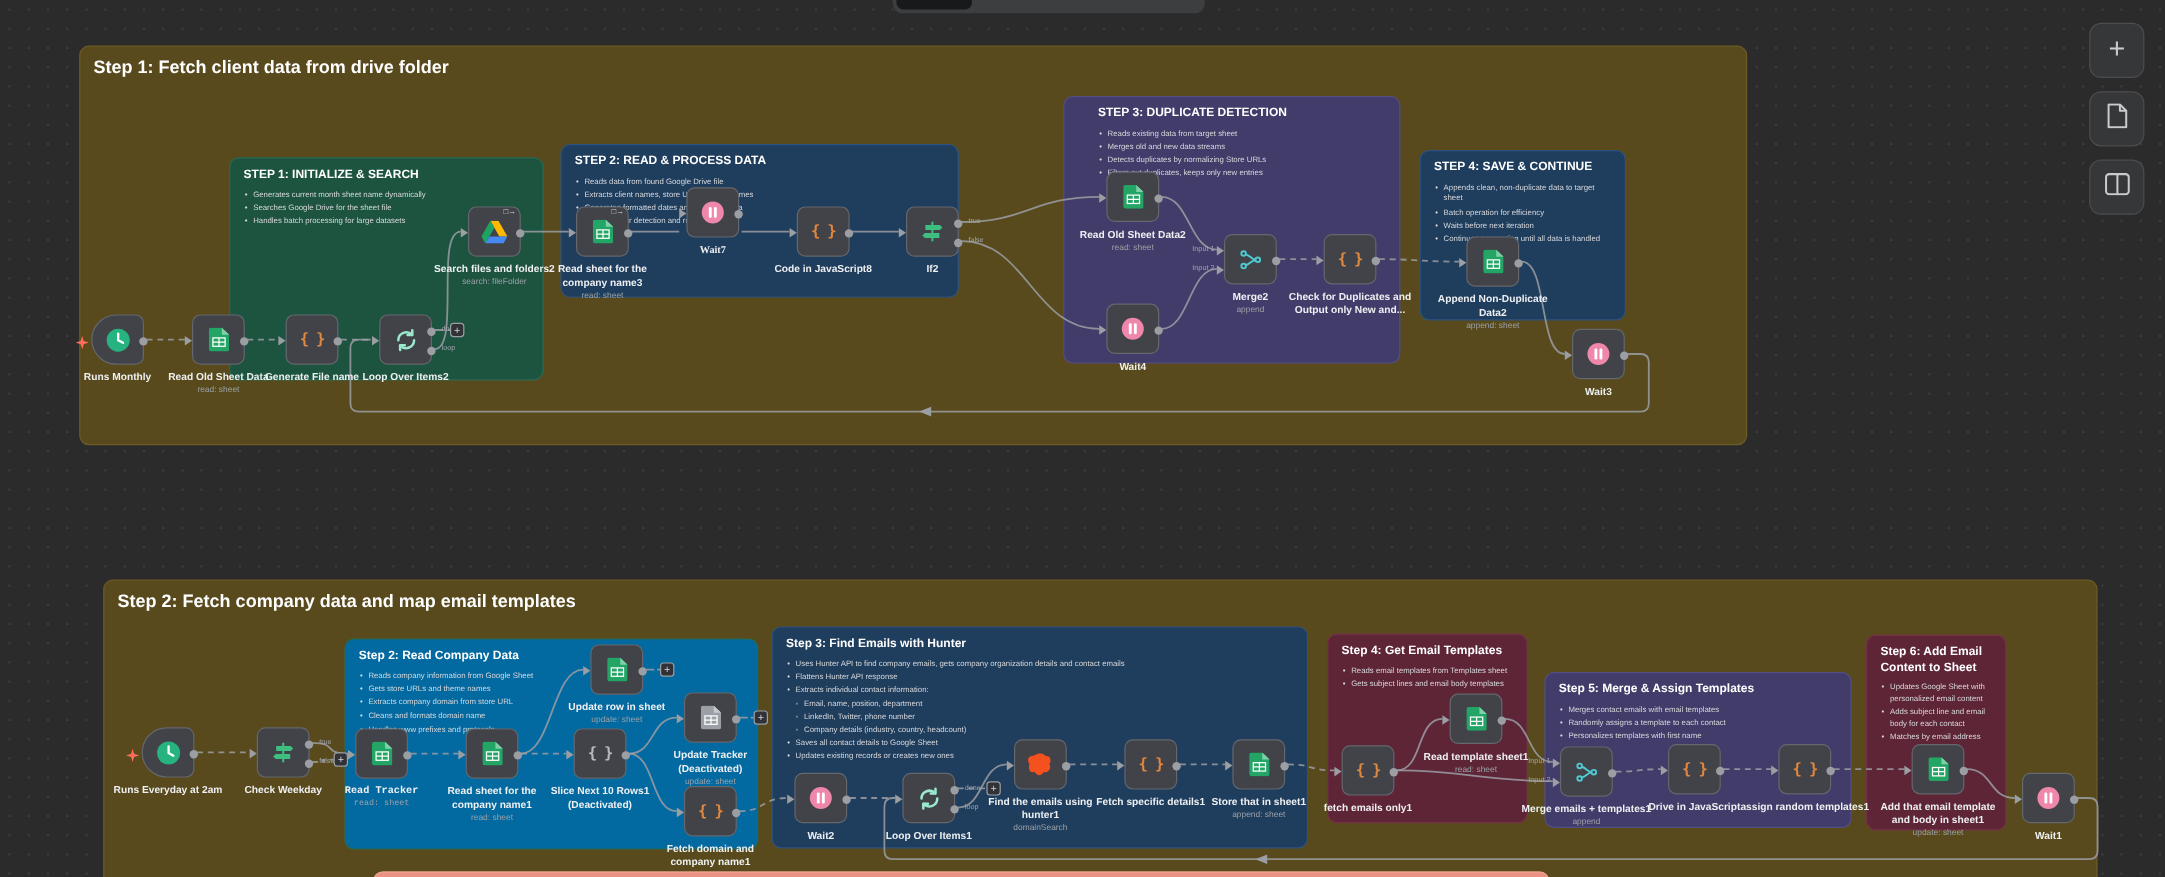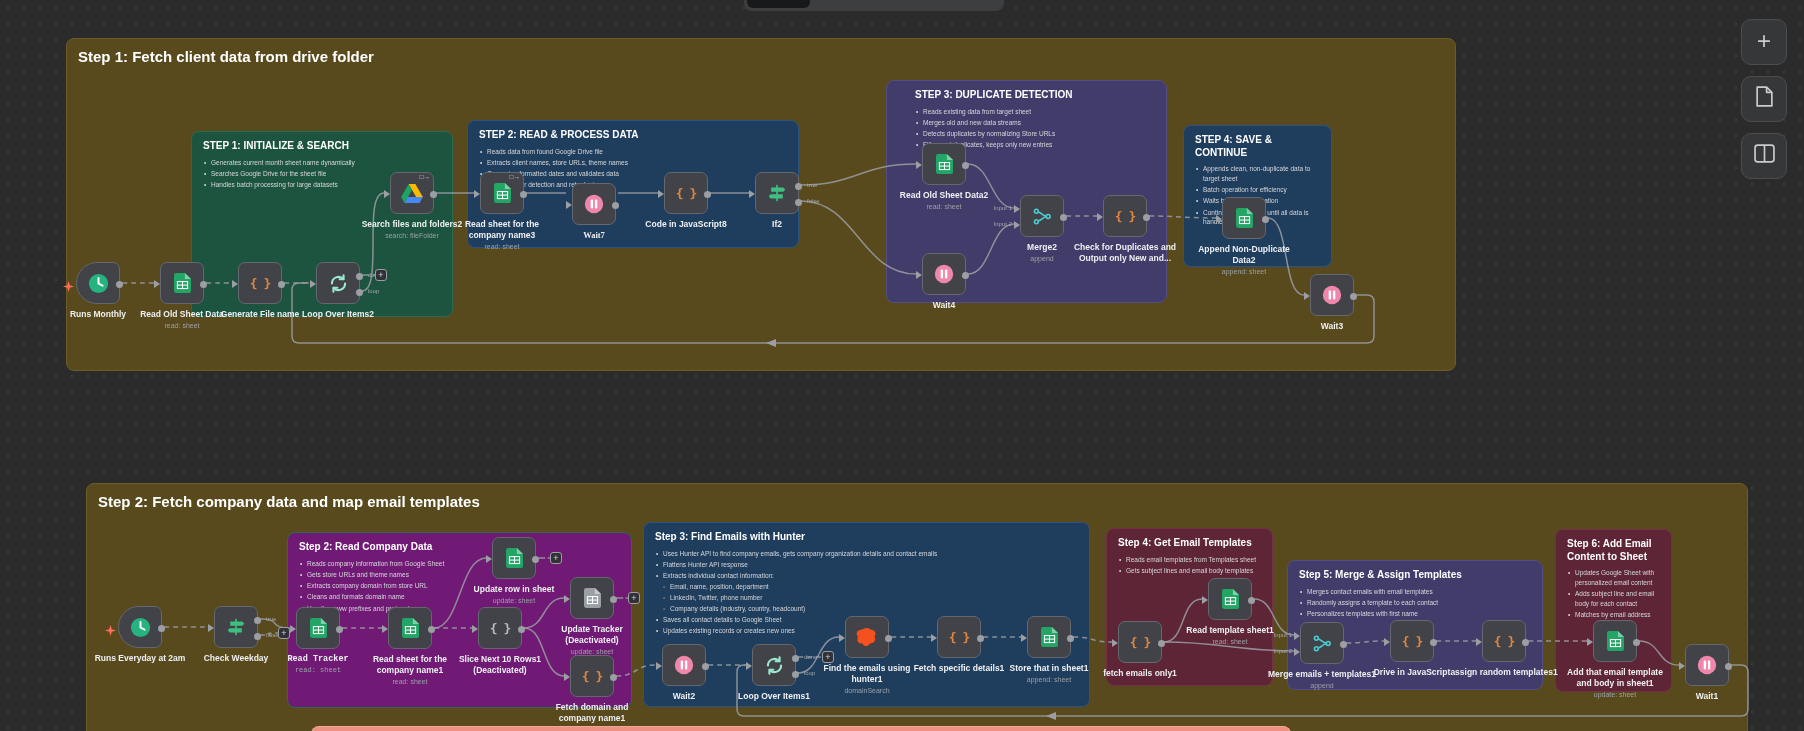--- a/index.html
+++ b/index.html
@@ -146,33 +146,33 @@
     </div>
     <div class="sticky inner" style="left: 886px; top: 80px; width: 281px; height: 223px; background: rgb(65, 60, 106); border-color: rgb(84, 78, 133); padding-left: 28px;">
       <h3>STEP 3: DUPLICATE DETECTION</h3>
       <ul>
         <li>Reads existing data from target sheet</li>
         <li>Merges old and new data streams</li>
         <li>Detects duplicates by normalizing Store URLs</li>
         <li>Filters out duplicates, keeps only new entries</li>
       </ul>
     </div>
-    <div class="sticky inner" style="left: 1183px; top: 125px; width: 149px; height: 142px; background: rgb(31, 61, 93); border-color: rgb(45, 83, 128);">
+    <div class="sticky inner" style="left: 1183px; top: 125px; width: 172px; height: 142px; background: rgb(31, 61, 93); border-color: rgb(45, 83, 128);">
       <h3>STEP 4: SAVE &amp; CONTINUE</h3>
       <ul>
         <li>Appends clean, non-duplicate data to target sheet</li>
         <li>Batch operation for efficiency</li>
         <li>Waits before next iteration</li>
         <li>Continues processing until all data is handled</li>
       </ul>
     </div>
     <div class="sticky big" style="left: 86px; top: 483px; width: 1662px; height: 258px; background: rgb(88, 74, 28); border-color: rgb(109, 92, 38);">
       <h3>Step 2: Fetch company data and map email templates</h3>
     </div>
-    <div class="sticky inner" style="left: 287px; top: 532px; width: 345px; height: 176px; background: #701a75; border-color: rgb(42, 106, 82);">
+    <div class="sticky inner" style="left: 287px; top: 532px; width: 345px; height: 176px; background: #0369a1; border-color: rgb(42, 106, 82);">
       <h3>Step 2: Read Company Data</h3>
       <ul>
         <li>Reads company information from Google Sheet</li>
         <li>Gets store URLs and theme names</li>
         <li>Extracts company domain from store URL</li>
         <li>Cleans and formats domain name</li>
         <li>Handles www prefixes and protocols</li>
       </ul>
     </div>
     <div class="sticky inner" style="left: 643px; top: 522px; width: 447px; height: 185px; background: rgb(31, 61, 93); border-color: rgb(45, 83, 128);">
@@ -287,21 +287,21 @@
             <line x1="3.6" y1="12.7" x2="14.4" y2="12.7"></line>
             <line x1="9" y1="9" x2="9" y2="16.4"></line>
           </g>
         </svg>
       </div>
       <span class="badge">□→</span>
       <span class="in-mark" style="top: 17px;"></span>
       <span class="out-dot" style="top: 17.5px;"></span>
       <div class="node-label">Read sheet for the company name3<div class="node-sub">read: sheet</div></div>
     </div>
-    <div class="node" style="left: 572px; top: 183px; font-family: Liberation Serif, serif;">
+    <div class="node" style="left: 572px; top: 156px; font-family: Liberation Serif, serif;">
       <div class="node-icon">
         <svg width="22" height="22" viewBox="0 0 24 24">
           <circle cx="12" cy="12" r="10" fill="#ef87ab"></circle>
           <rect x="8.4" y="7" width="2.6" height="10" rx="1.2" fill="#fff"></rect>
           <rect x="13" y="7" width="2.6" height="10" rx="1.2" fill="#fff"></rect>
         </svg>
       </div>
       <span class="in-mark" style="top: 17px;"></span>
       <span class="out-dot" style="top: 17.5px;"></span>
       <div class="node-label">Wait7</div>

